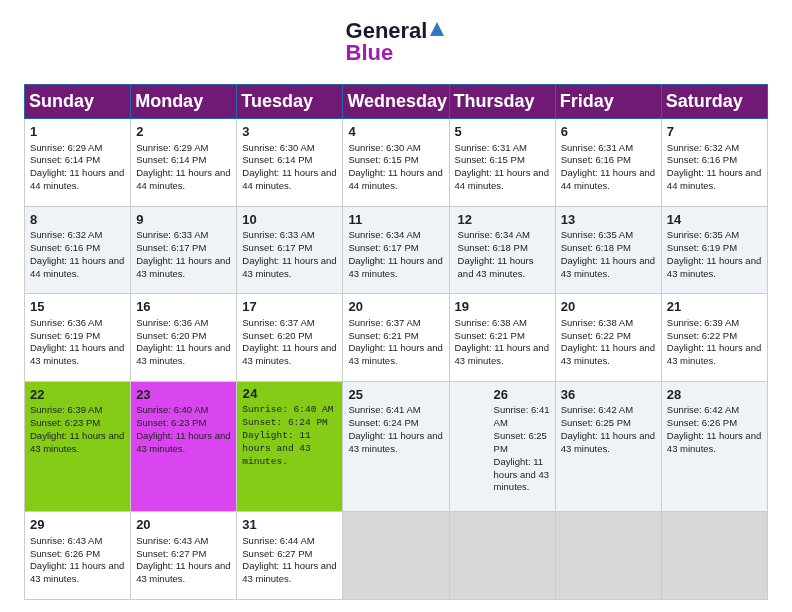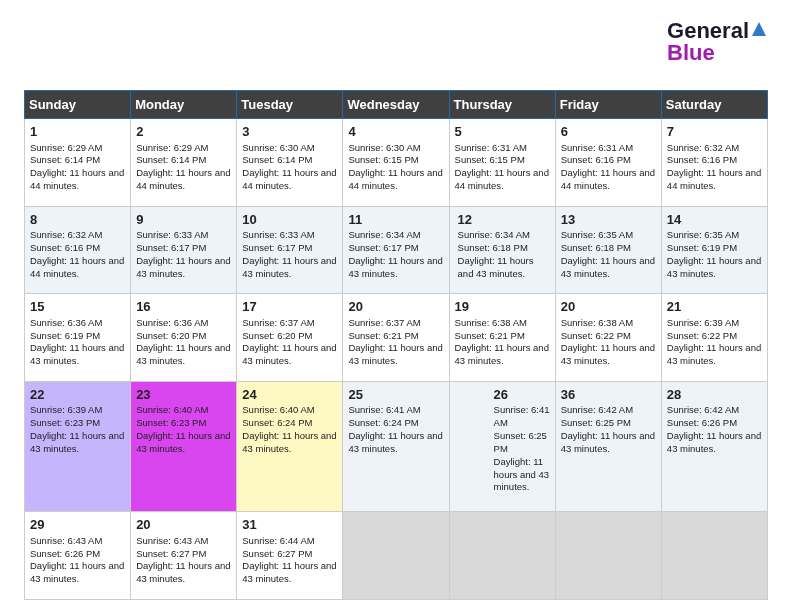--- a/index.html
+++ b/index.html
@@ -12,23 +12,23 @@
     }
     .page {
       width: 792px;
       height: 612px;
       padding: 18px 24px 12px 24px;
       display: flex;
       flex-direction: column;
     }
     .header {
       display: flex;
-      justify-content: flex-end;
+      justify-content: center;
       align-items: flex-start;
-      margin-bottom: 24px;
+      margin-bottom: 18px;
     }
     .logo {
       display: flex;
       flex-direction: column;
       align-items: flex-start;
     }
     .logo-line {
       display: flex;
       align-items: center;
     }
@@ -46,23 +46,23 @@
       margin-top: 2px;
     }
     .calendar {
       flex: 1;
       border: 1px solid #ccc;
       border-collapse: collapse;
       width: 100%;
       table-layout: fixed;
     }
     .calendar th {
-      background: #404040;
+      background: #701a75;
       color: #fff;
-      font-size: 13px;
+      font-size: 18px;
       font-weight: bold;
       padding: 6px 4px;
       text-align: left;
       border: 1px solid #2568a8;
     }
     .calendar td {
       vertical-align: top;
       padding: 4px 5px;
       border: 1px solid #ccc;
       font-size: 9.5px;
@@ -137,23 +137,23 @@
         <tr>
           <td><span class="day-num">15</span><span>Sunrise: 6:36 AM</span><br><span>Sunset: 6:19 PM</span><br><span>Daylight: 11 hours and 43 minutes.</span></td>
           <td><span class="day-num">16</span><span>Sunrise: 6:36 AM</span><br><span>Sunset: 6:20 PM</span><br><span>Daylight: 11 hours and 43 minutes.</span></td>
           <td><span class="day-num">17</span><span>Sunrise: 6:37 AM</span><br><span>Sunset: 6:20 PM</span><br><span>Daylight: 11 hours and 43 minutes.</span></td>
           <td><span class="day-num">20</span><span>Sunrise: 6:37 AM</span><br><span>Sunset: 6:21 PM</span><br><span>Daylight: 11 hours and 43 minutes.</span></td>
           <td><span class="day-num">19</span><span>Sunrise: 6:38 AM</span><br><span>Sunset: 6:21 PM</span><br><span>Daylight: 11 hours and 43 minutes.</span></td>
           <td><span class="day-num">20</span><span>Sunrise: 6:38 AM</span><br><span>Sunset: 6:22 PM</span><br><span>Daylight: 11 hours and 43 minutes.</span></td>
           <td><span class="day-num">21</span><span>Sunrise: 6:39 AM</span><br><span>Sunset: 6:22 PM</span><br><span>Daylight: 11 hours and 43 minutes.</span></td>
         </tr>
         <tr>
-          <td style="background: #c4b5fd;"><span class="day-num">22</span><span>Sunrise: 6:39 AM</span><br><span>Sunset: 6:23 PM</span><br><span>Daylight: 11 hours and 43 minutes.</span></td>
+          <td style="background: #84cc16;"><span class="day-num">22</span><span>Sunrise: 6:39 AM</span><br><span>Sunset: 6:23 PM</span><br><span>Daylight: 11 hours and 43 minutes.</span></td>
           <td style="background: #d946ef;"><span class="day-num">23</span><span>Sunrise: 6:40 AM</span><br><span>Sunset: 6:23 PM</span><br><span>Daylight: 11 hours and 43 minutes.</span></td>
-          <td style="background: #fef9c3;"><span class="day-num">24</span><span>Sunrise: 6:40 AM</span><br><span>Sunset: 6:24 PM</span><br><span>Daylight: 11 hours and 43 minutes.</span></td>
+          <td style="background: #84cc16; font-family: Liberation Mono, monospace;"><span class="day-num">24</span><span>Sunrise: 6:40 AM</span><br><span>Sunset: 6:24 PM</span><br><span>Daylight: 11 hours and 43 minutes.</span></td>
           <td style="background: rgb(238, 243, 248);"><span class="day-num">25</span><span>Sunrise: 6:41 AM</span><br><span>Sunset: 6:24 PM</span><br><span>Daylight: 11 hours and 43 minutes.</span></td>
           <td style="background: rgb(238, 243, 248); padding-left: 44px;"><span class="day-num">26</span><span>Sunrise: 6:41 AM</span><br><span>Sunset: 6:25 PM</span><br><span>Daylight: 11 hours and 43 minutes.</span></td>
           <td style="background: rgb(238, 243, 248);"><span class="day-num">36</span><span>Sunrise: 6:42 AM</span><br><span>Sunset: 6:25 PM</span><br><span>Daylight: 11 hours and 43 minutes.</span></td>
           <td style="background: rgb(238, 243, 248);"><span class="day-num">28</span><span>Sunrise: 6:42 AM</span><br><span>Sunset: 6:26 PM</span><br><span>Daylight: 11 hours and 43 minutes.</span></td>
         </tr>
         <tr>
           <td><span class="day-num">29</span><span>Sunrise: 6:43 AM</span><br><span>Sunset: 6:26 PM</span><br><span>Daylight: 11 hours and 43 minutes.</span></td>
           <td><span class="day-num">20</span><span>Sunrise: 6:43 AM</span><br><span>Sunset: 6:27 PM</span><br><span>Daylight: 11 hours and 43 minutes.</span></td>
           <td><span class="day-num">31</span><span>Sunrise: 6:44 AM</span><br><span>Sunset: 6:27 PM</span><br><span>Daylight: 11 hours and 43 minutes.</span></td>
           <td style="background: rgb(216, 216, 216);"></td>

